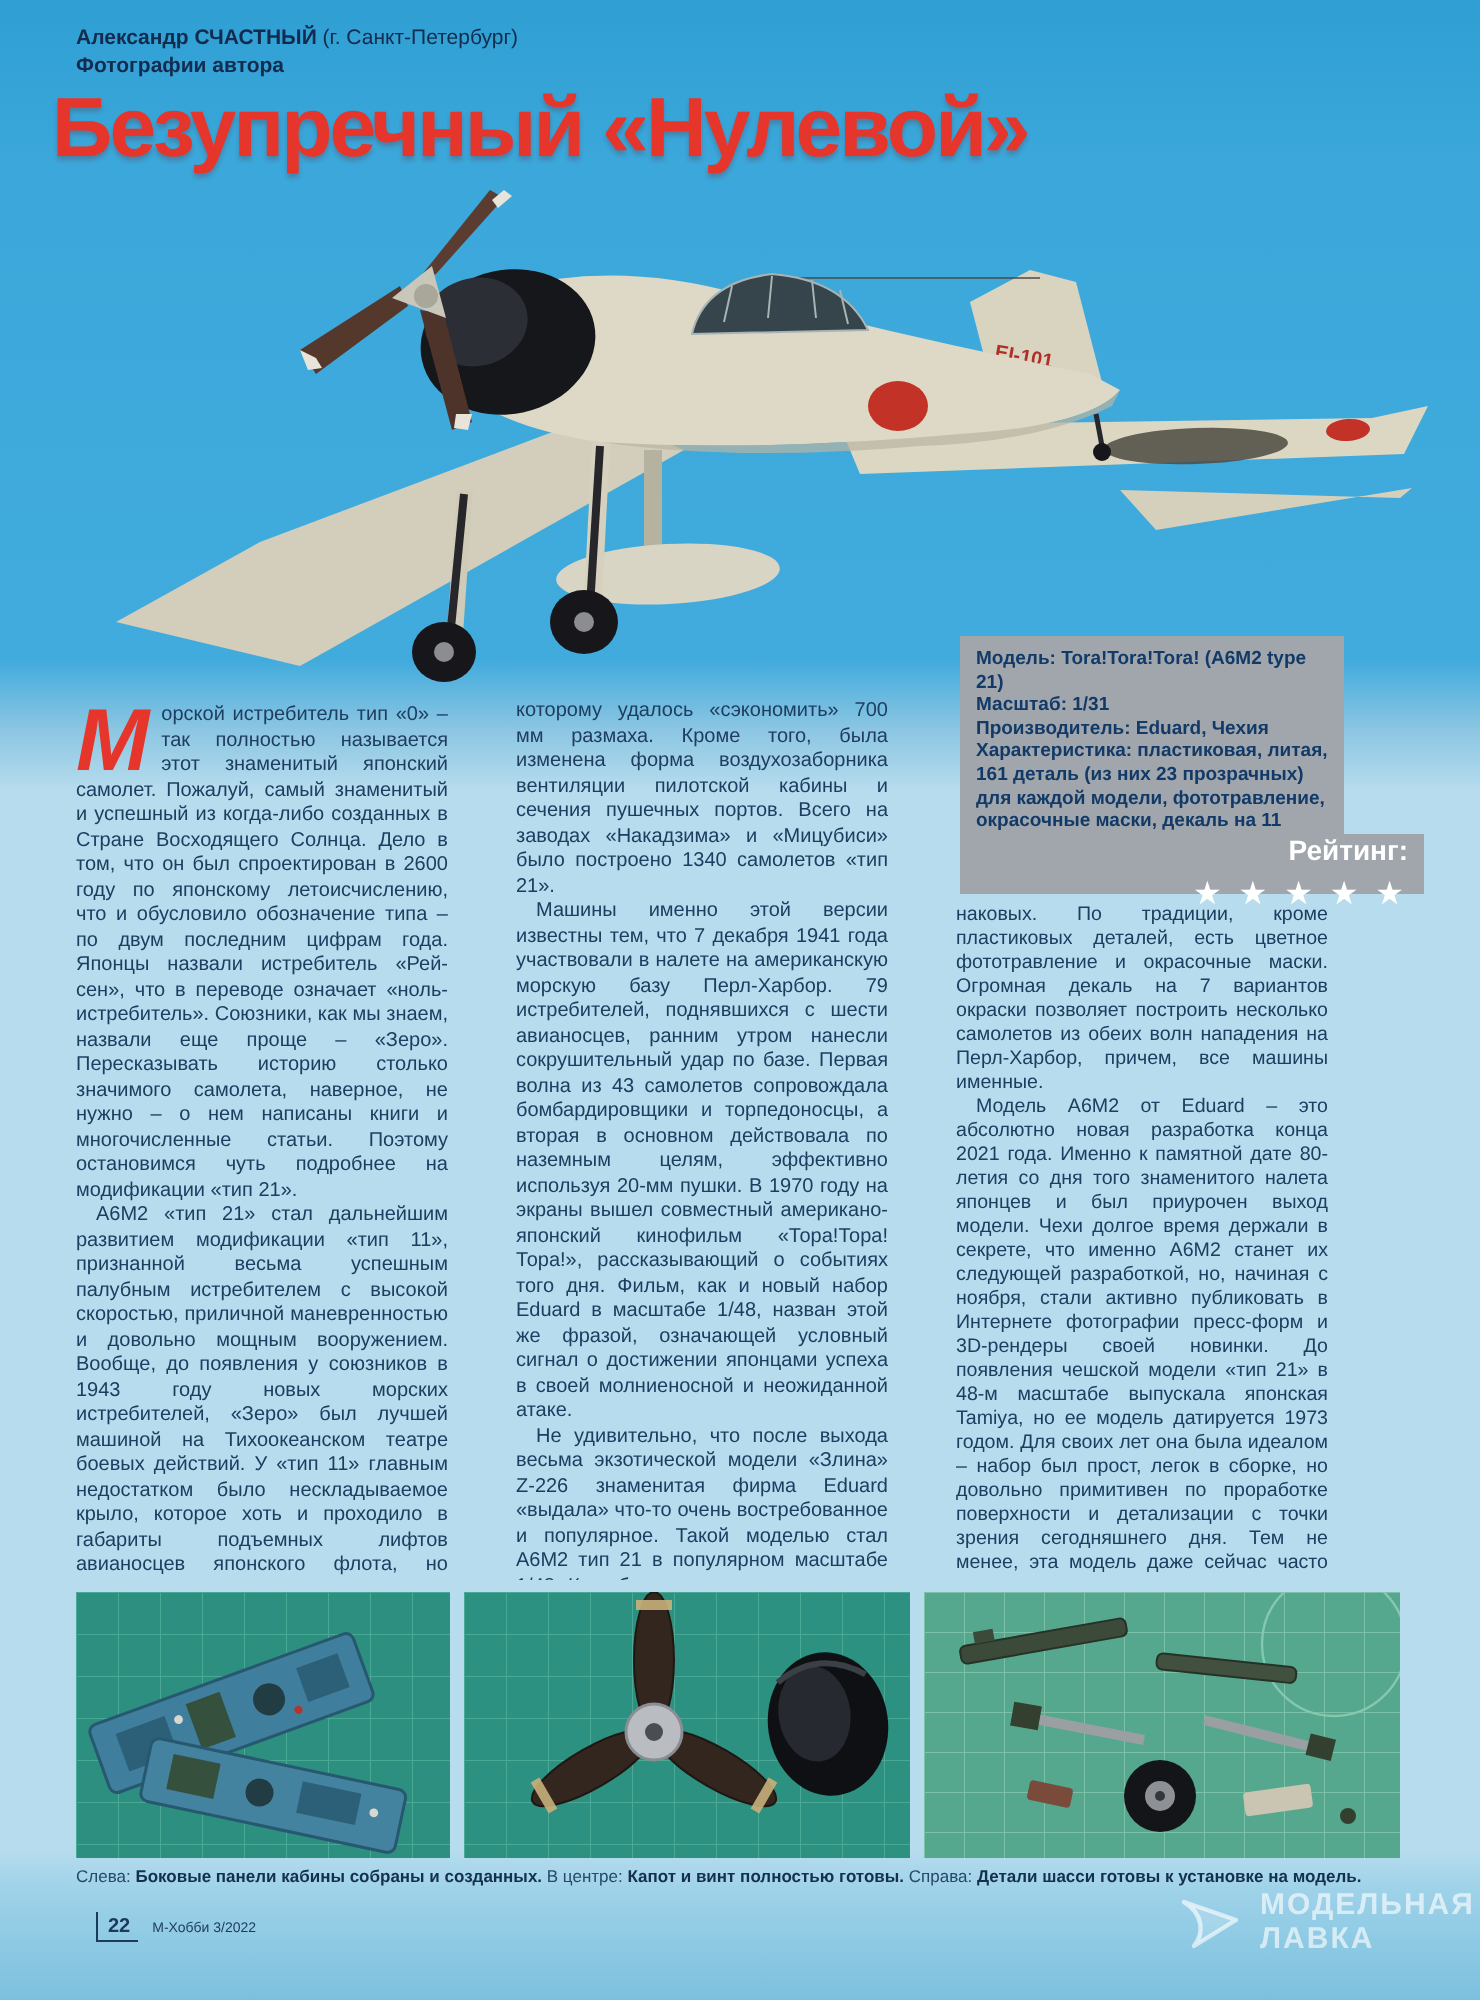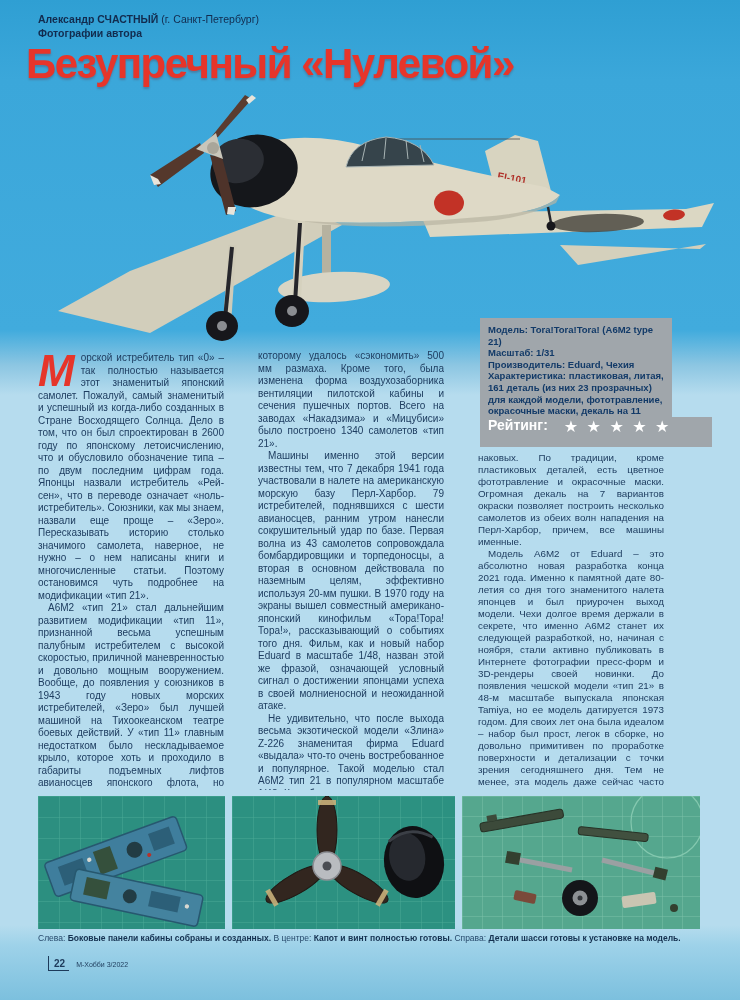--- a/index.html
+++ b/index.html
@@ -23,21 +23,21 @@
   
   .plane-svg { position:absolute; left:0; top:95px; }
   
   .infobox {
     position:absolute; left:480px; top:318px; width:192px; padding:6px 8px 8px 8px;
     background:#a0a6ab; color:#123a68; font-size:9.5px; font-weight:bold; line-height:11.6px;
     text-align:left;
   }
   .rating {
     position:absolute; left:480px; top:417px; width:232px; height:30px;
-    background:#a0a6ab; color:#fff; display:flex; align-items:flex-start; padding:0 8px; gap:16px;
+    background:#a0a6ab; color:#fff; display:flex; align-items:flex-end; padding:0 8px; gap:4px;flex-direction:column;
   }
   .rating .lbl { font-size:14px; font-weight:bold; }
   .rating .stars { font-size:16px; letter-spacing:2px; color:#fff; }
   
   .col {
     position:absolute; width:186px; color:#1e3d60; font-size:10px; line-height:12.5px;
     text-align:justify; overflow:hidden;
   }
   .col p + p { text-indent:10px; }
   #col1 { left:38px;  top:352px; height:438px; }
@@ -139,21 +139,21 @@
   <div class="rating">
     <span class="lbl">Рейтинг:</span>
     <span class="stars">★ ★ ★ ★ ★</span>
   </div>
 
   <div class="col" id="col1">
     <p><span class="dropcap">М</span><span>орской истребитель тип «0» – так полностью называется этот знаменитый японский самолет. Пожалуй, самый знаменитый и успешный из когда-либо созданных в Стране Восходящего Солнца. Дело в том, что он был спроектирован в 2600 году по японскому летоисчислению, что и обусловило обозначение типа – по двум последним цифрам года. Японцы назвали истребитель «Рей-сен», что в переводе означает «ноль-истребитель». Союзники, как мы знаем, назвали еще проще – «Зеро». Пересказывать историю столько значимого самолета, наверное, не нужно – о нем написаны книги и многочисленные статьи. Поэтому остановимся чуть подробнее на модификации «тип 21».</span></p>
     <p>А6М2 «тип 21» стал дальнейшим развитием модификации «тип 11», признанной весьма успешным палубным истребителем с высокой скоростью, приличной маневренностью и довольно мощным вооружением. Вообще, до появления у союзников в 1943 году новых морских истребителей, «Зеро» был лучшей машиной на Тихоокеанском театре боевых действий. У «тип 11» главным недостатком было нескладываемое крыло, которое хоть и проходило в габариты подъемных лифтов авианосцев японского флота, но практически впритык. Поэтому на новой машине конструкторы спроектировали узлы складывания законцовок крыла, благодаря</p>
   </div>
   <div class="col" id="col2">
-    <p>которому удалось «сэкономить» 500 мм размаха. Кроме того, была изменена форма воздухозаборника вентиляции пилотской кабины и сечения пушечных портов. Всего на заводах «Накадзима» и «Мицубиси» было построено 1340 самолетов «тип 21».</p>
+    <p>которому удалось «сэкономить» 700 мм размаха. Кроме того, была изменена форма воздухозаборника вентиляции пилотской кабины и сечения пушечных портов. Всего на заводах «Накадзима» и «Мицубиси» было построено 1340 самолетов «тип 21».</p>
     <p>Машины именно этой версии известны тем, что 7 декабря 1941 года участвовали в налете на американскую морскую базу Перл-Харбор. 79 истребителей, поднявшихся с шести авианосцев, ранним утром нанесли сокрушительный удар по базе. Первая волна из 43 самолетов сопровождала бомбардировщики и торпедоносцы, а вторая в основном действовала по наземным целям, эффективно используя 20-мм пушки. В 1970 году на экраны вышел совместный американо-японский кинофильм «Тора!Тора!Тора!», рассказывающий о событиях того дня. Фильм, как и новый набор Eduard в масштабе 1/48, назван этой же фразой, означающей условный сигнал о достижении японцами успеха в своей молниеносной и неожиданной атаке.</p>
     <p>Не удивительно, что после выхода весьма экзотической модели «Злина» Z-226 знаменитая фирма Eduard «выдала» что-то очень востребованное и популярное. Такой моделью стал А6М2 тип 21 в популярном масштабе 1/48. Как обычно, новинка появилась в виде набора, выпущенного ограниченной серией. На этот раз в коробке также лежит сразу пара моделей, но, в отличие от «Злинов», абсолютно оди-</p>
   </div>
   <div class="col" id="col3">
     <p>наковых. По традиции, кроме пластиковых деталей, есть цветное фототравление и окрасочные маски. Огромная декаль на 7 вариантов окраски позволяет построить несколько самолетов из обеих волн нападения на Перл-Харбор, причем, все машины именные.</p>
     <p>Модель А6М2 от Eduard – это абсолютно новая разработка конца 2021 года. Именно к памятной дате 80-летия со дня того знаменитого налета японцев и был приурочен выход модели. Чехи долгое время держали в секрете, что именно А6М2 станет их следующей разработкой, но, начиная с ноября, стали активно публиковать в Интернете фотографии пресс-форм и 3D-рендеры своей новинки. До появления чешской модели «тип 21» в 48-м масштабе выпускала японская Tamiya, но ее модель датируется 1973 годом. Для своих лет она была идеалом – набор был прост, легок в сборке, но довольно примитивен по проработке поверхности и детализации с точки зрения сегодняшнего дня. Тем не менее, эта модель даже сейчас часто встречается на прилавках магазинов и успешно продается. Позже, в 1982 году, другая известная япон-</p>
   </div>
 
   <div class="photos">
 
@@ -246,14 +246,23 @@
 
   <div class="caption">
     <span>Слева: </span><b>Боковые панели кабины собраны и созданных. </b><span>В центре: </span><b>Капот и винт полностью готовы. </b><span>Справа: </span><b>Детали шасси готовы к установке на модель.</b>
   </div>
 
   <div class="folio">
     <span class="num">22</span>
     <span class="issue">М-Хобби 3/2022</span>
   </div>
 
+  <div class="watermark">
+    <svg width="34" height="34" viewBox="0 0 34 34">
+      <path d="M4,7 L30,16 L9,29 C14,23 14,13 4,7 Z" fill="rgba(255,255,255,0.18)" stroke="rgba(255,255,255,0.62)" stroke-width="2.2" stroke-linejoin="round"></path>
+    </svg>
+    <div class="wm-text">
+      <div>МОДЕЛЬНАЯ</div>
+      <div>ЛАВКА</div>
+    </div>
+  </div>
 
 </div>
 
 </body></html>

